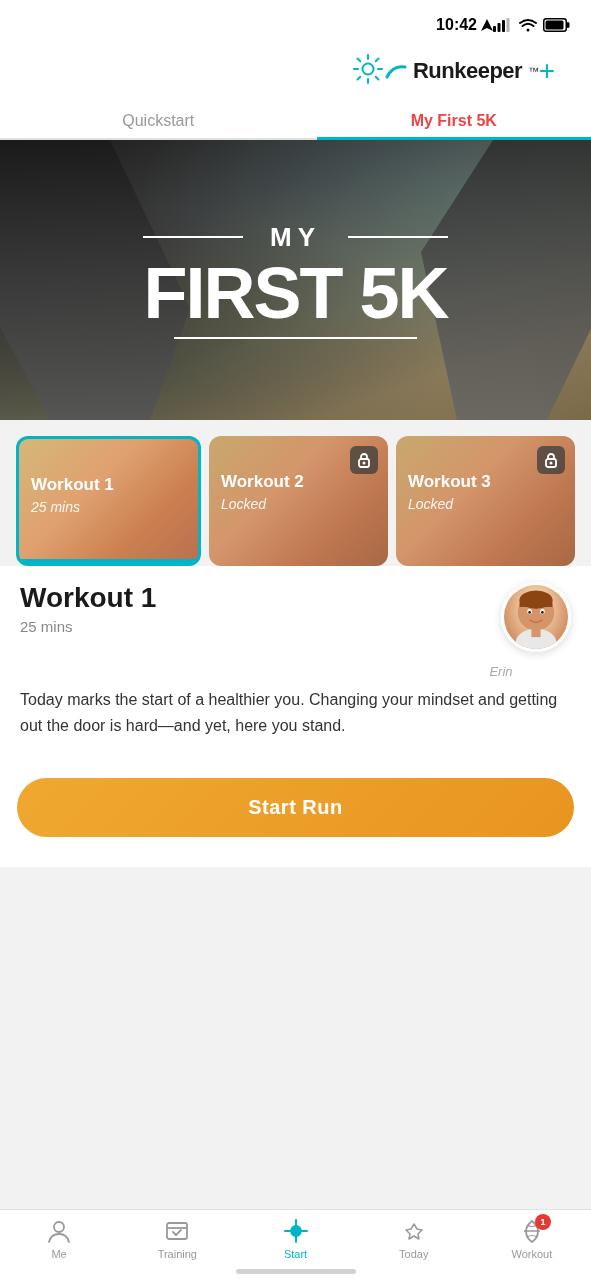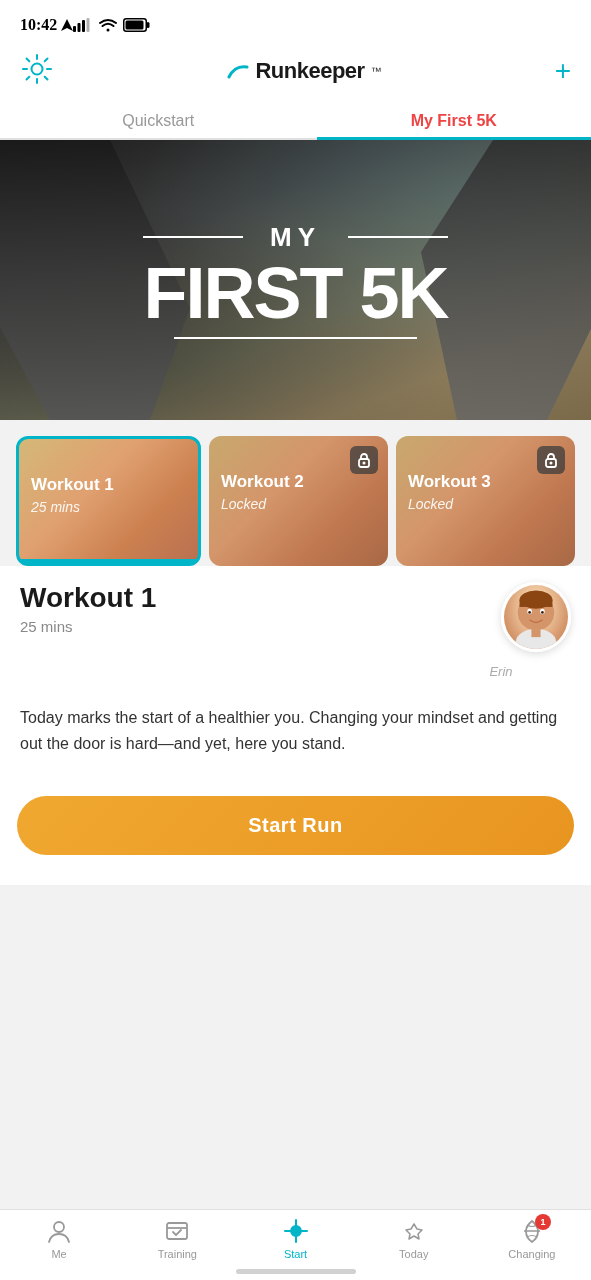--- a/index.html
+++ b/index.html
@@ -9,47 +9,46 @@
       min-height: 1280px;
       background: #f2f2f2;
       font-family: -apple-system, BlinkMacSystemFont, 'Helvetica Neue', Arial, sans-serif;
       overflow-x: hidden;
     }
 
     
     .status-bar {
       background: #fff;
       display: flex;
-      justify-content: flex-start;
+      justify-content: flex-end;
       align-items: center;
       padding: 12px 20px 6px 20px;
       height: 44px;
-      font-family: Liberation Serif, serif;
     }
     .status-time {
       font-size: 16px;
       font-weight: 600;
       color: #000;
       display: flex;
       align-items: center;
       gap: 4px;
     }
     .status-icons {
       display: flex;
       align-items: center;
       gap: 6px;
     }
 
     
     .header {
       background: #fff;
       display: flex;
-      justify-content: space-between;
-      align-items: center;
-      padding: 8px 20px 12px 20px;
+      justify-content: flex-end;
+      align-items: center;
+      padding: 8px 36px 12px 20px;
     }
     .gear-icon svg { width: 34px; height: 34px; }
     .brand-logo {
       display: flex;
       align-items: center;
       gap: 6px;
     }
     .brand-logo span {
       font-size: 22px;
       font-weight: 700;
@@ -282,21 +281,21 @@
       transform: translateX(-50%);
       font-size: 13px;
       color: #888;
       font-style: italic;
       white-space: nowrap;
     }
     .detail-description {
       font-size: 16px;
       color: #333;
       line-height: 1.6;
-      margin-top: 26px;
+      margin-top: 8px;
     }
 
     
     .start-run-section {
       background: #fff;
       padding: 20px 17px 30px;
     }
     .start-run-btn {
       width: 100%;
       padding: 18px;
@@ -567,17 +566,17 @@
   <div class="nav-item">
     <div class="nav-icon">
       <svg viewBox="0 0 26 26" width="26" height="26" fill="none">
         <path d="M13 3 Q19 8 19 13 Q19 20 13 24 Q7 20 7 13 Q7 8 13 3Z" stroke="#999" stroke-width="1.8"></path>
         <path d="M5 13 H21" stroke="#999" stroke-width="1.5"></path>
         <path d="M8 7 Q13 10 18 7" stroke="#999" stroke-width="1.2"></path>
         <path d="M8 19 Q13 16 18 19" stroke="#999" stroke-width="1.2"></path>
       </svg>
       <div class="badge">1</div>
     </div>
-    <span class="nav-label">Changing</span>
+    <span class="nav-label">Workout</span>
   </div>
 </div>
 
 <div class="home-indicator"></div>
 
 </body></html>

